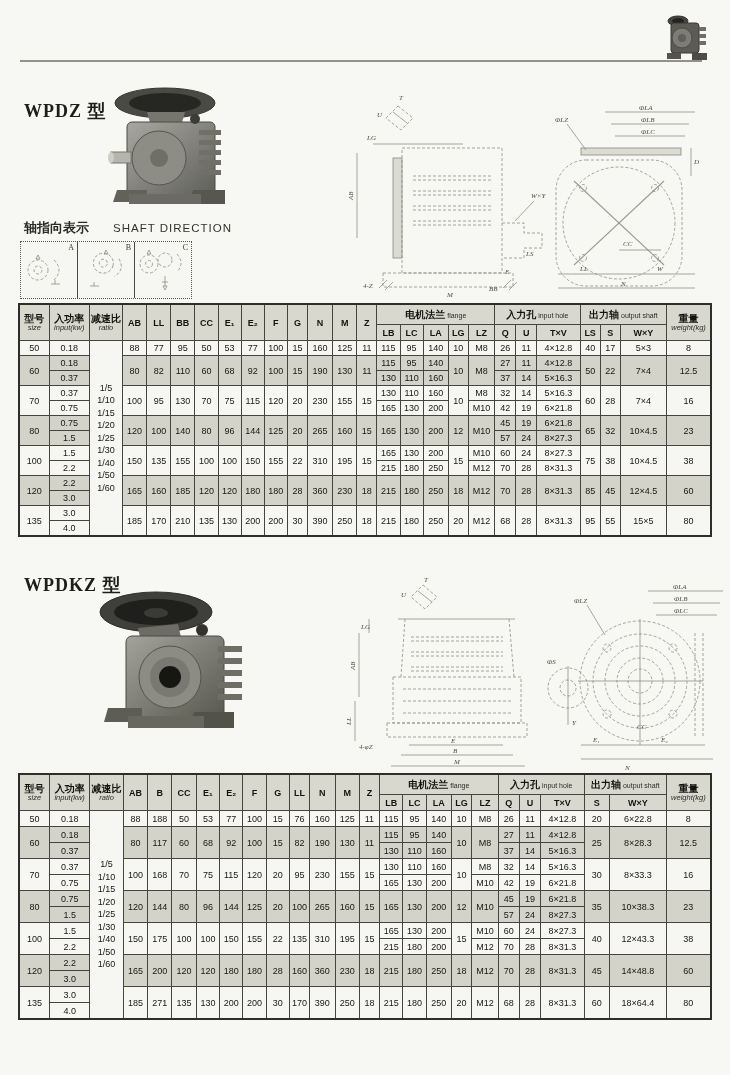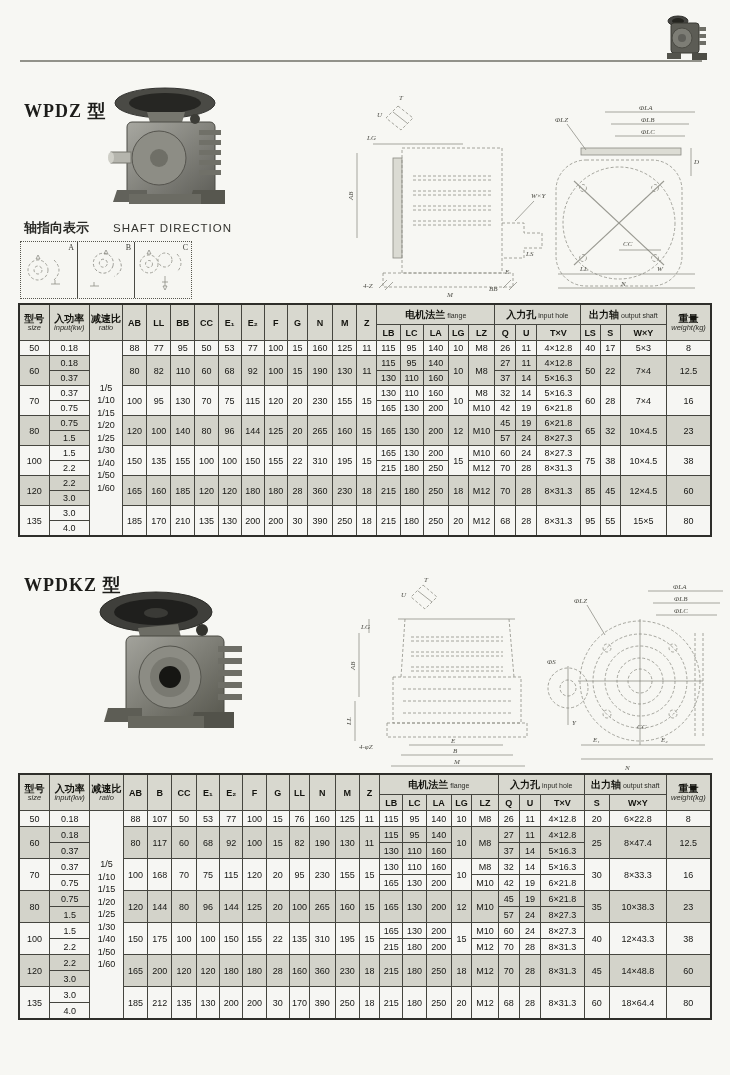--- a/index.html
+++ b/index.html
@@ -691,21 +691,21 @@
           <div>1/10</div>
           <div>1/15</div>
           <div>1/20</div>
           <div>1/25</div>
           <div>1/30</div>
           <div>1/40</div>
           <div>1/50</div>
           <div>1/60</div>
         </td>
         <td class="">88</td>
-        <td class="">107</td>
+        <td class="">188</td>
         <td class="">50</td>
         <td class="">53</td>
         <td class="">77</td>
         <td class="">100</td>
         <td class="">15</td>
         <td class="">76</td>
         <td class="">160</td>
         <td class="">125</td>
         <td class="">11</td>
         <td class="">115</td>
@@ -736,21 +736,21 @@
         <td rowspan="2" class="sh">11</td>
         <td class="sh">115</td>
         <td class="sh">95</td>
         <td class="sh">140</td>
         <td rowspan="2" class="sh">10</td>
         <td rowspan="2" class="sh">M8</td>
         <td class="sh">27</td>
         <td class="sh">11</td>
         <td class="sh">4×12.8</td>
         <td rowspan="2" class="sh">25</td>
-        <td rowspan="2" class="sh">8×47.4</td>
+        <td rowspan="2" class="sh">8×28.3</td>
         <td rowspan="2" class="sh">12.5</td>
       </tr>
       <tr>
         <td class="sh">0.37</td>
         <td class="sh">130</td>
         <td class="sh">110</td>
         <td class="sh">160</td>
         <td class="sh">37</td>
         <td class="sh">14</td>
         <td class="sh">5×16.3</td>
@@ -885,21 +885,21 @@
         <td rowspan="2" class="sh">14×48.8</td>
         <td rowspan="2" class="sh">60</td>
       </tr>
       <tr>
         <td class="sh">3.0</td>
       </tr>
       <tr>
         <td rowspan="2" class=" szc">135</td>
         <td class="">3.0</td>
         <td rowspan="2" class="">185</td>
-        <td rowspan="2" class="">212</td>
+        <td rowspan="2" class="">271</td>
         <td rowspan="2" class="">135</td>
         <td rowspan="2" class="">130</td>
         <td rowspan="2" class="">200</td>
         <td rowspan="2" class="">200</td>
         <td rowspan="2" class="">30</td>
         <td rowspan="2" class="">170</td>
         <td rowspan="2" class="">390</td>
         <td rowspan="2" class="">250</td>
         <td rowspan="2" class="">18</td>
         <td rowspan="2" class="">215</td>

